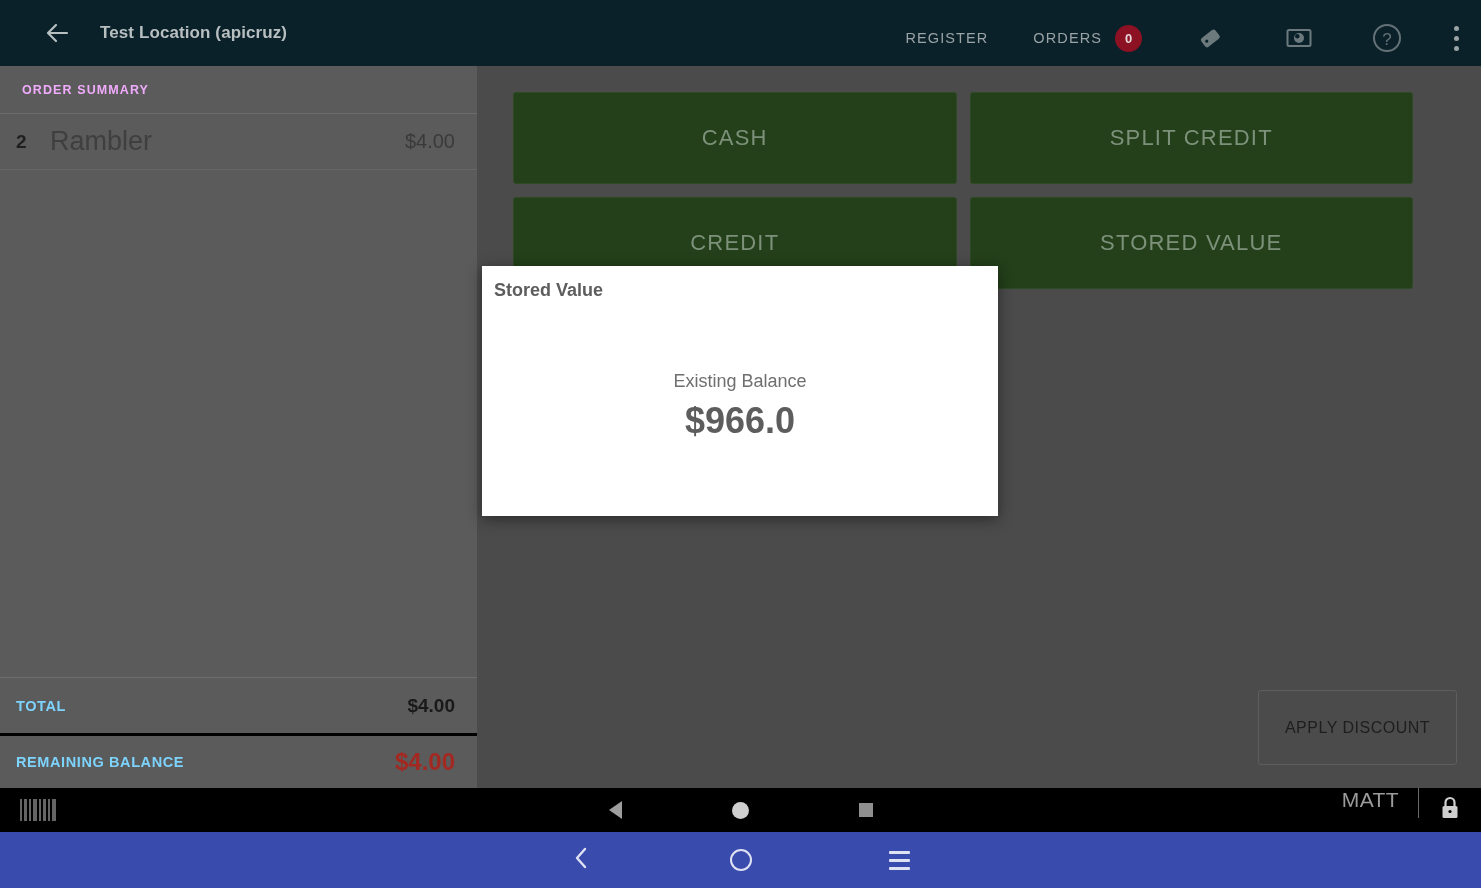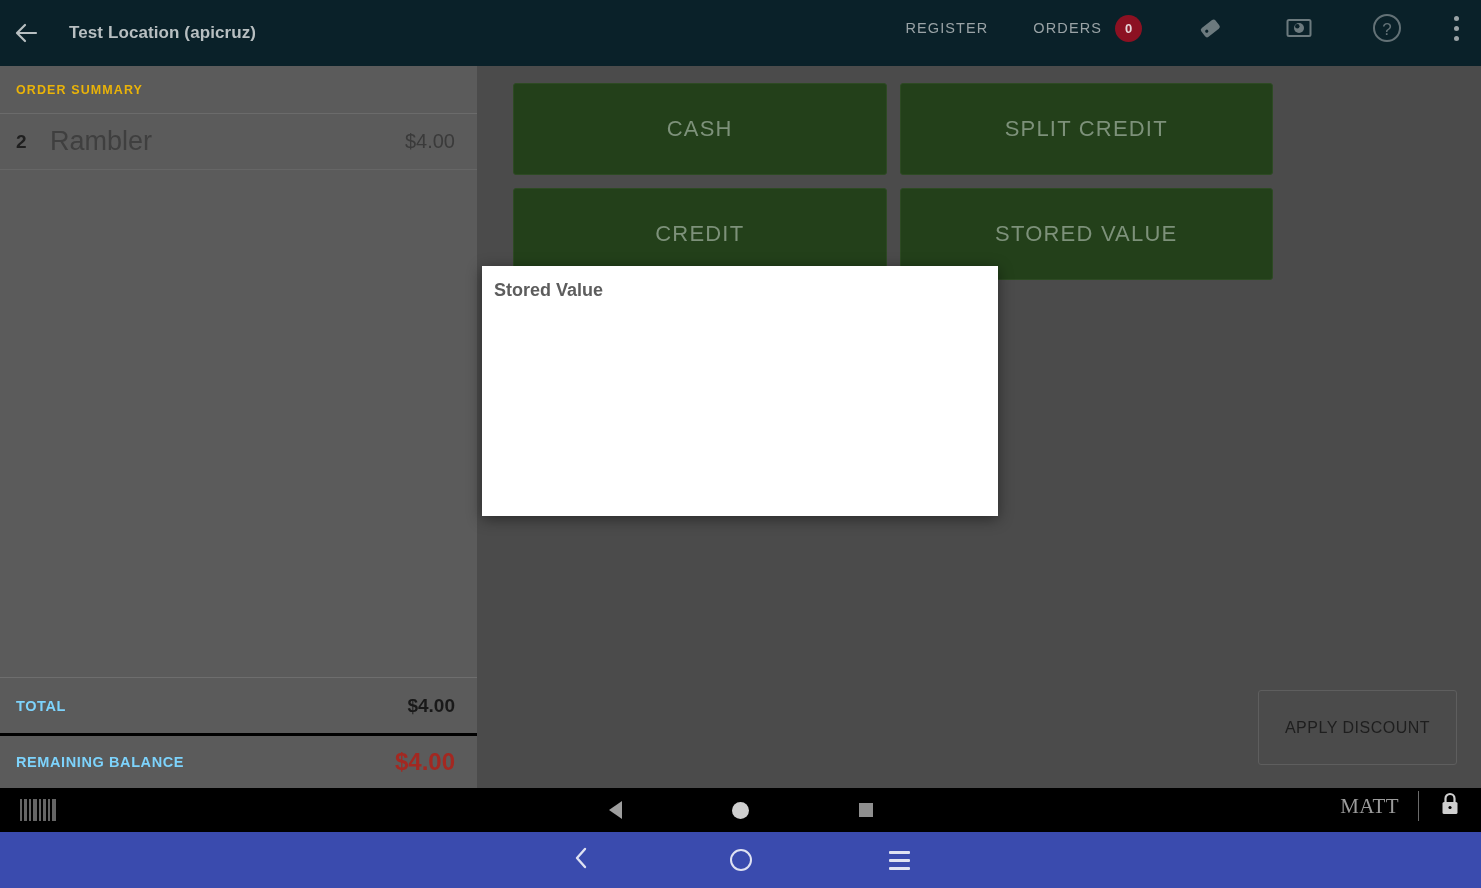--- a/index.html
+++ b/index.html
@@ -26,40 +26,40 @@
     width: 1481px; height: 66px;
     background: #0a2129;
     display: flex;
     align-items: center;
     box-sizing: border-box;
   }
   #topbar-left {
     display: flex;
     align-items: center;
     flex: 1 1 auto;
-    padding-left: 9px;
+    padding-left: 40px;
   }
   .back-arrow {
     width: 34px; height: 34px;
     position: relative;
     cursor: pointer;
     flex: none;
   }
   .back-arrow svg { display: block; }
   #app-title {
     margin-left: 26px;
     color: #b8bfc1;
     font-size: 17px;
     font-weight: bold;
     letter-spacing: 0.1px;
     white-space: nowrap;
   }
   #topbar-right {
     display: flex;
-    align-items: flex-end;
+    align-items: flex-start;
     height: 56px;
     flex: none;
     border-radius: 23px;
   }
   .tb-cell {
     display: flex;
     align-items: center;
     justify-content: center;
     position: relative;
     padding: 0 22px;
@@ -137,22 +137,22 @@
     left: 0; top: 66px;
     width: 477px;
     height: 722px;
     background: #5b5b5b;
     box-sizing: border-box;
   }
   #summary-header {
     height: 48px;
     display: flex;
     align-items: center;
-    padding-left: 16px;
-    color: #eab308;
+    padding-left: 22px;
+    color: #f0abfc;
     font-size: 12.5px;
     font-weight: bold;
     letter-spacing: 1.1px;
     border-bottom: 1px solid #6b6b6b;
     box-sizing: border-box;
   }
   .order-row {
     display: flex;
     align-items: center;
     height: 56px;
@@ -212,22 +212,22 @@
   
   #main {
     position: absolute;
     left: 477px; top: 66px;
     width: 1004px;
     height: 722px;
     background: #4b4b4b;
   }
   #pay-grid {
     position: absolute;
-    left: 36px; top: 17px;
-    width: 760px;
+    left: 36px; top: 26px;
+    width: 900px;
     display: grid;
     grid-template-columns: 1fr 1fr;
     gap: 13px 13px;
   }
   .pay-btn {
     height: 92px;
     background: #23401a;
     border: 1px solid #2d4a23;
     border-radius: 3px;
     display: flex;
@@ -337,22 +337,21 @@
   }
   .sys-recent {
     width: 14px; height: 14px;
     background: #8f8f8f;
   }
   #statusbar-right {
     position: absolute;
     right: 0; top: 0;
     height: 36px;
     display: flex;
-    align-items: center;
-    font-family: Liberation Serif, serif;
+    align-items: flex-start;
   }
   #user-name {
     color: #9b9b9b;
     font-size: 21px;
     letter-spacing: 0.4px;
     padding-right: 19px;
   }
   .sb-div {
     width: 1px; height: 30px;
     background: #6a6a6a;
@@ -502,20 +501,24 @@
       <div class="pay-btn">SPLIT CREDIT</div>
       <div class="pay-btn">CREDIT</div>
       <div class="pay-btn">STORED VALUE</div>
     </div>
 
     <div id="apply-discount">APPLY DISCOUNT</div>
   </div>
 
   <div id="dialog">
     <div id="dialog-title">Stored Value</div>
+    <div id="dialog-body">
+      <div id="balance-label">Existing Balance</div>
+      <div id="balance-value">$966.0</div>
+    </div>
   </div>
 
   <div id="statusbar">
     <div id="barcode">
       <i style="width:2px"></i>
         <i style="width:3px"></i>
         <i style="width:2px"></i>
       <i style="width:4px"></i>
         <i style="width:2px"></i>
         <i style="width:3px"></i>

